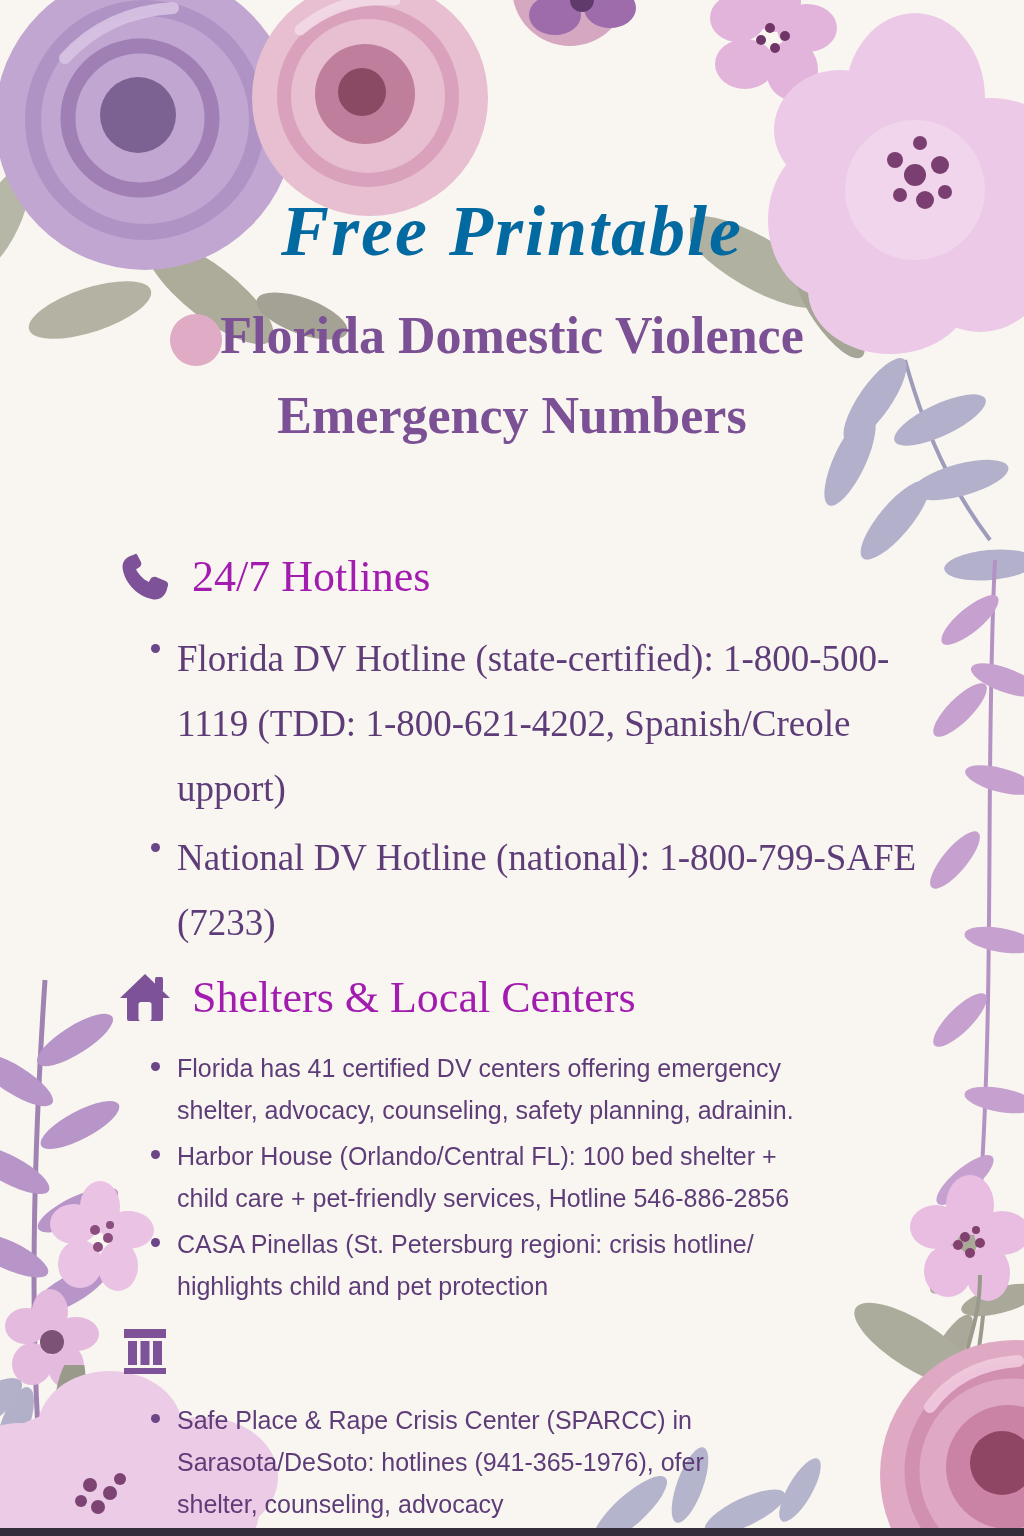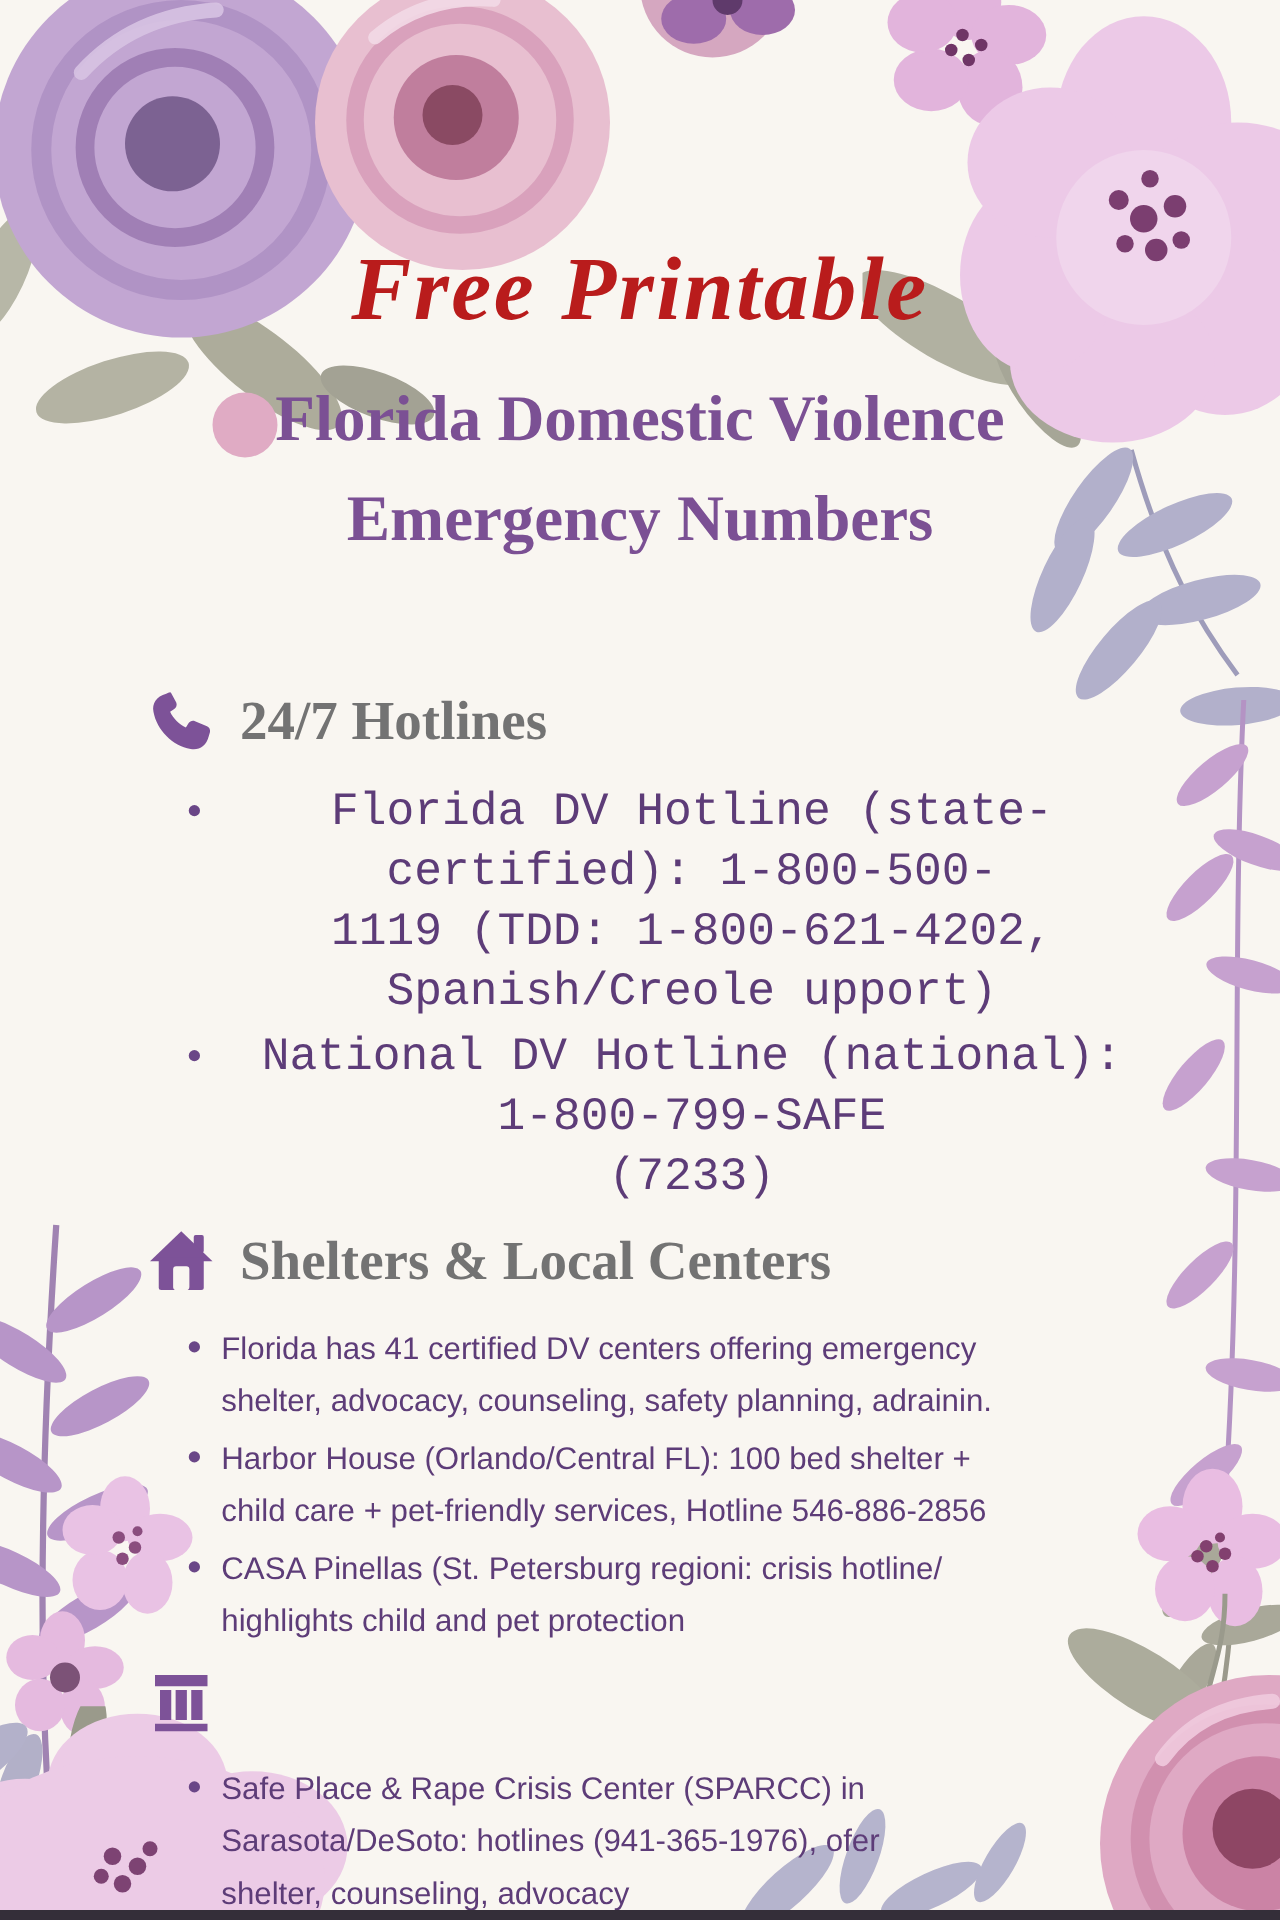--- a/index.html
+++ b/index.html
@@ -6,43 +6,43 @@
   .page{
     position:relative; width:1024px; height:1536px;
     background:#f9f6f1; overflow:hidden;
     font-family:"Liberation Serif", serif;
   }
   .floral{position:absolute; filter:blur(0.4px);}
   .kicker{
     position:absolute; top:192px; left:112px; width:800px;
     text-align:center; font-family:"Liberation Serif", serif;
     font-style:italic; font-weight:700; font-size:72px; line-height:1.1;
-    color:#b91c1c; letter-spacing:2px;
+    color:#0369a1; letter-spacing:2px;
   }
   .title{
     position:absolute; top:296px; left:112px; width:800px;
     text-align:center; font-weight:700; font-size:52px; line-height:80px;
     color:#7b5094; font-family:"Liberation Serif", serif;
   }
   .content{position:absolute; left:118px; top:550px; width:812px;}
   .section-heading{
     display:flex; align-items:flex-end; gap:20px;
-    font-weight:700; font-size:44px; line-height:54px; color:#737373;
+    font-weight:400; font-size:44px; line-height:54px; color:#a21caf;
     margin:0 0 22px 0;
   }
   .section-heading .icon{flex:0 0 auto; width:54px; height:54px;}
   .bullets{list-style:none; margin:0 0 16px 0; padding:0 0 0 59px;}
   .bullets li{
     position:relative; white-space:pre-line; color:#5d3c78; margin:0 0 4px 0;
   }
   .bullets li::before{
     content:""; position:absolute; left:-26px; top:18px;
     width:9px; height:9px; border-radius:50%; background:#6a4687;
   }
-  .serif-bullets li{font-family:Liberation Mono, monospace; font-size:37px; line-height:48px;text-align:center;}
+  .serif-bullets li{font-family:Liberation Serif, serif; font-size:37px; line-height:65px;}
   .sans-bullets li{font-family:"Liberation Sans", sans-serif; font-size:25px; line-height:42px;}
   .sans-bullets li::before{top:15px;}
   .bottom-bar{
     position:absolute; left:0; bottom:0; width:1024px; height:8px;
     background:#342e39;
   }
 </style>
 </head>
 <body>
 

